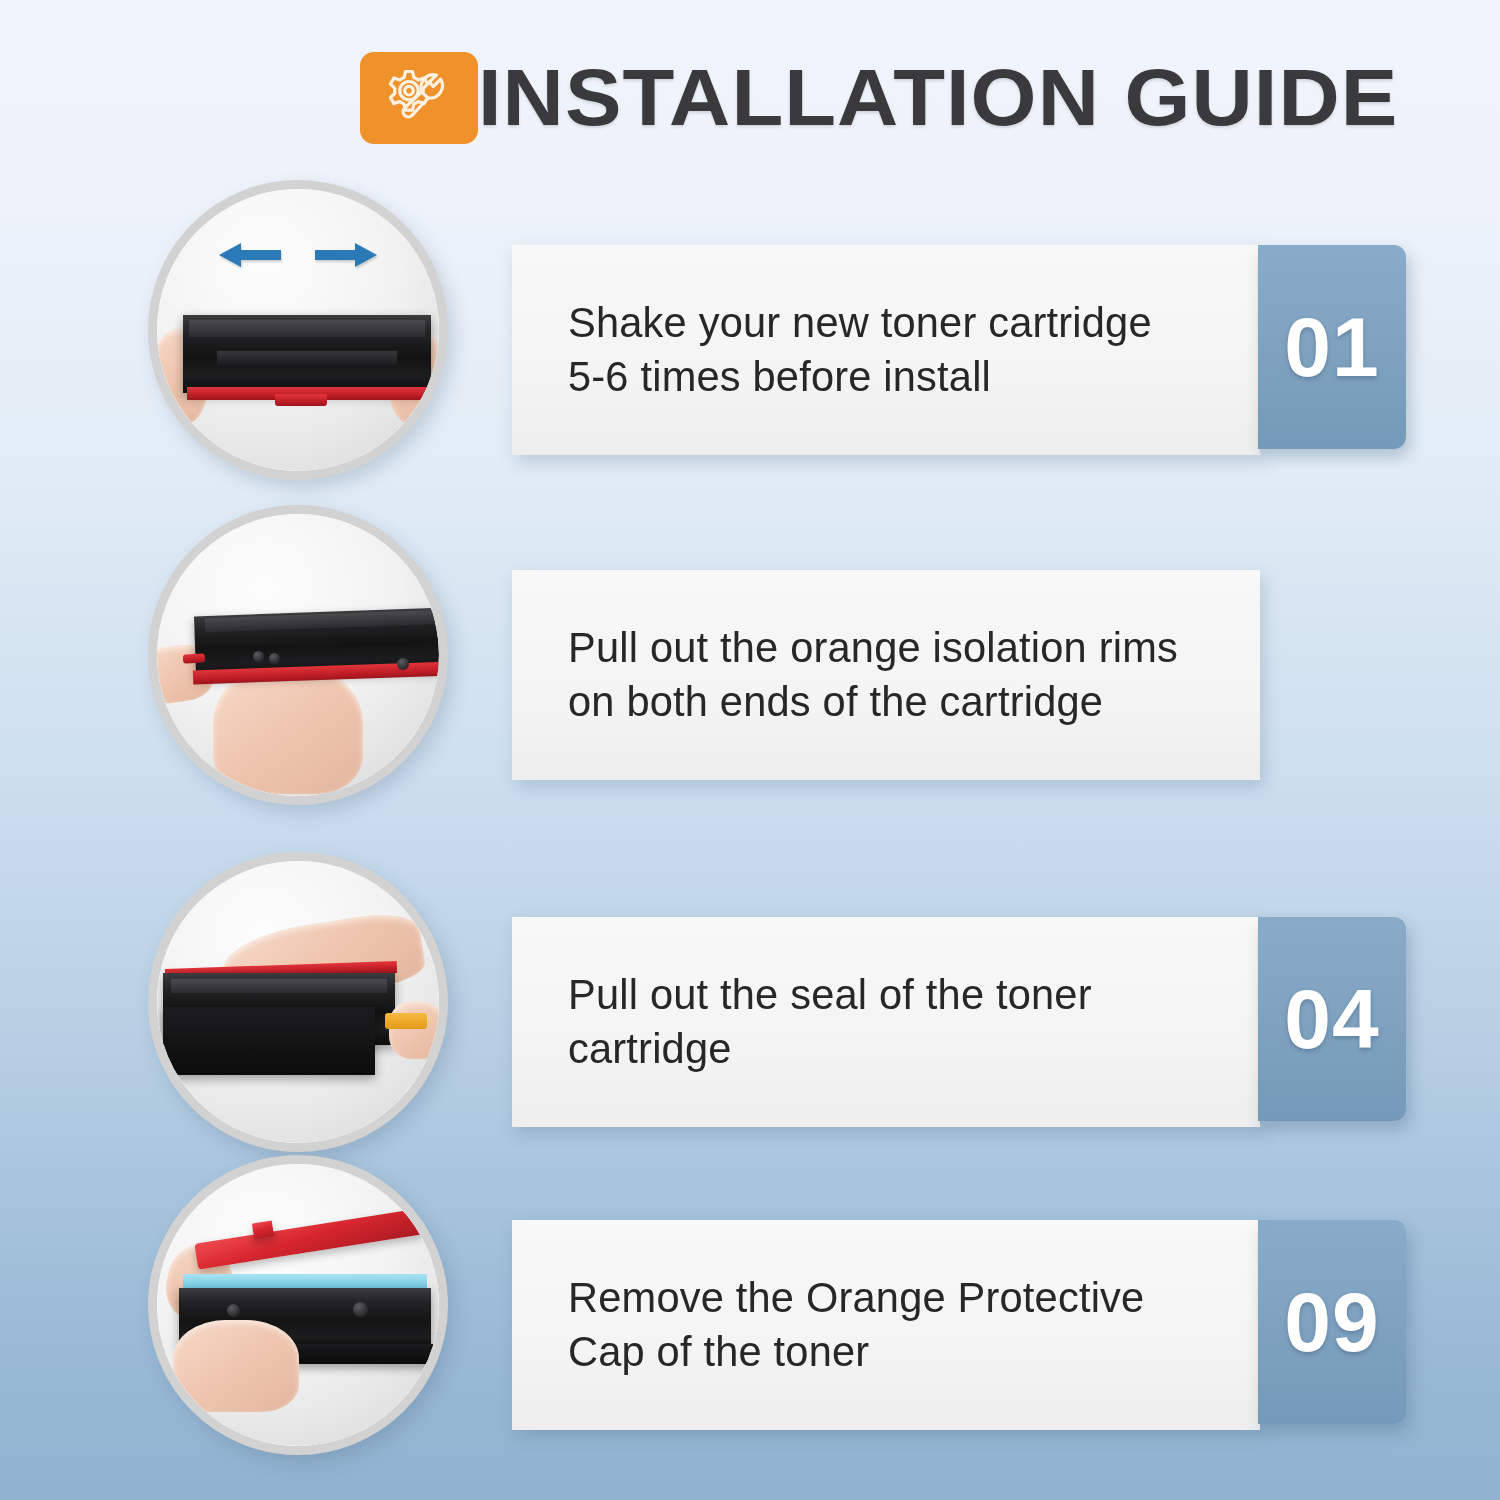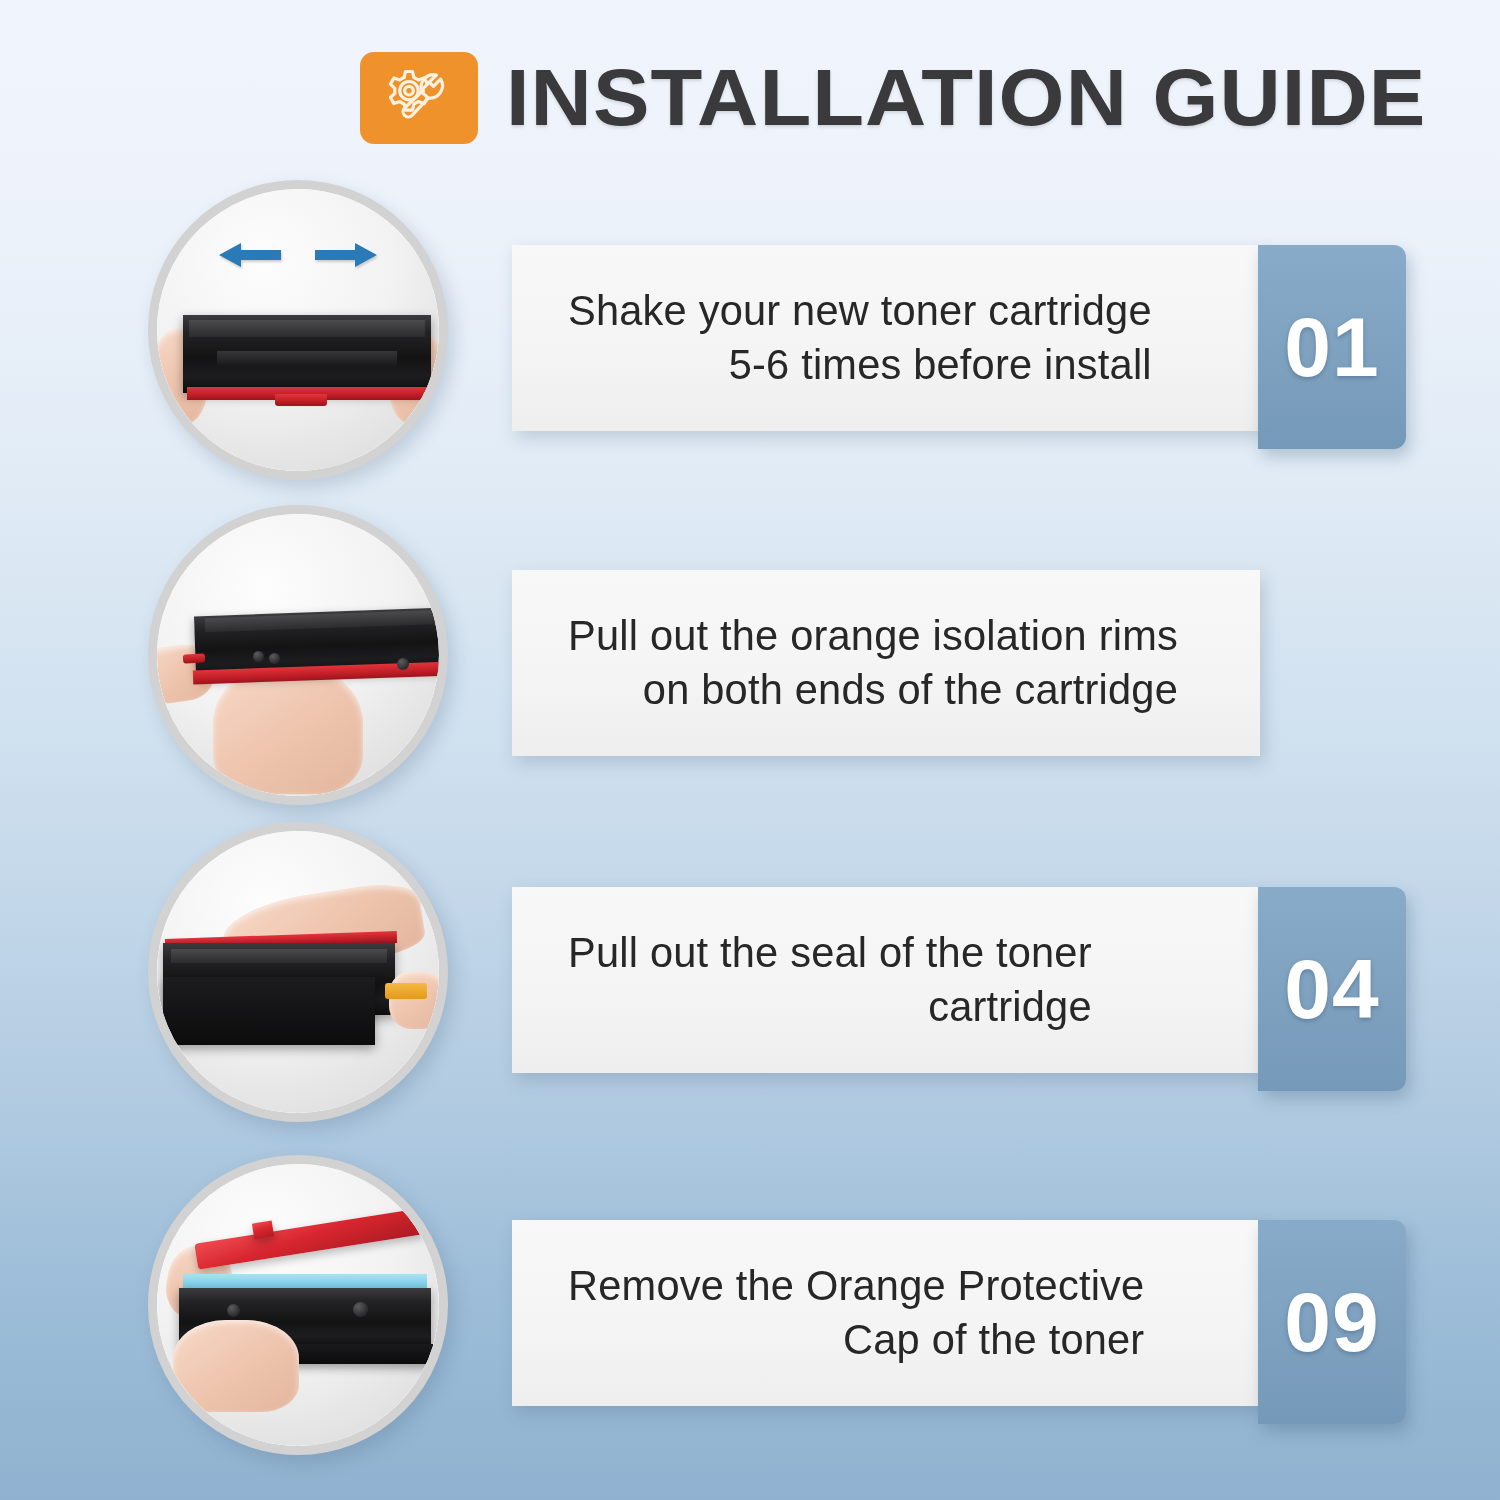--- a/index.html
+++ b/index.html
@@ -29,21 +29,20 @@
                 #90b2d0 100%);
   }
 
   
   #header {
     position: absolute;
     left: 360px;
     top: 52px;
     display: flex;
     align-items: center;
-    gap: 28px;
   }
   #brand-badge {
     width: 118px;
     height: 92px;
     border-radius: 14px;
     background: #f0922c;
     display: flex;
     align-items: center;
     justify-content: center;
     flex: none;
@@ -65,21 +64,21 @@
 
   
   .step {
     position: absolute;
     left: 0;
     width: 1500px;
     height: 330px;
   }
   #step-0 { top: 180px; }
   #step-1 { top: 505px; }
-  #step-2 { top: 822px; }
+  #step-2 { top: 852px; }
   #step-3 { top: 1155px; padding-left: 16px; }
 
   
   .circle-wrap {
     position: absolute;
     left: 148px;
     top: 0;
     width: 300px;
     height: 300px;
   }
@@ -152,28 +151,27 @@
     border-radius: 50%;
     background: radial-gradient(circle at 35% 30%, #5c5c60 0%, #2a2a2c 70%);
   }
 
   
   .card {
     position: absolute;
     left: 512px;
     top: 65px;
     width: 748px;
-    height: 186px;
+    height: 210px;
     background: linear-gradient(180deg, #f8f8f8 0%, #f4f4f4 60%, #eeeeee 100%);
     box-shadow: 4px 7px 16px rgba(60,90,120,0.22);
     display: flex;
     align-items: center;
     box-sizing: border-box;
     padding: 0 26px 0 56px;
-    text-align: right;
   }
   .card-text {
     font-family: "Liberation Sans Narrow", "Liberation Sans", sans-serif;
     font-size: 42px;
     line-height: 1.28;
     color: #272727;
     letter-spacing: 0.2px;
     white-space: pre-line;
     transform: scaleX(0.99);
     transform-origin: left center;

